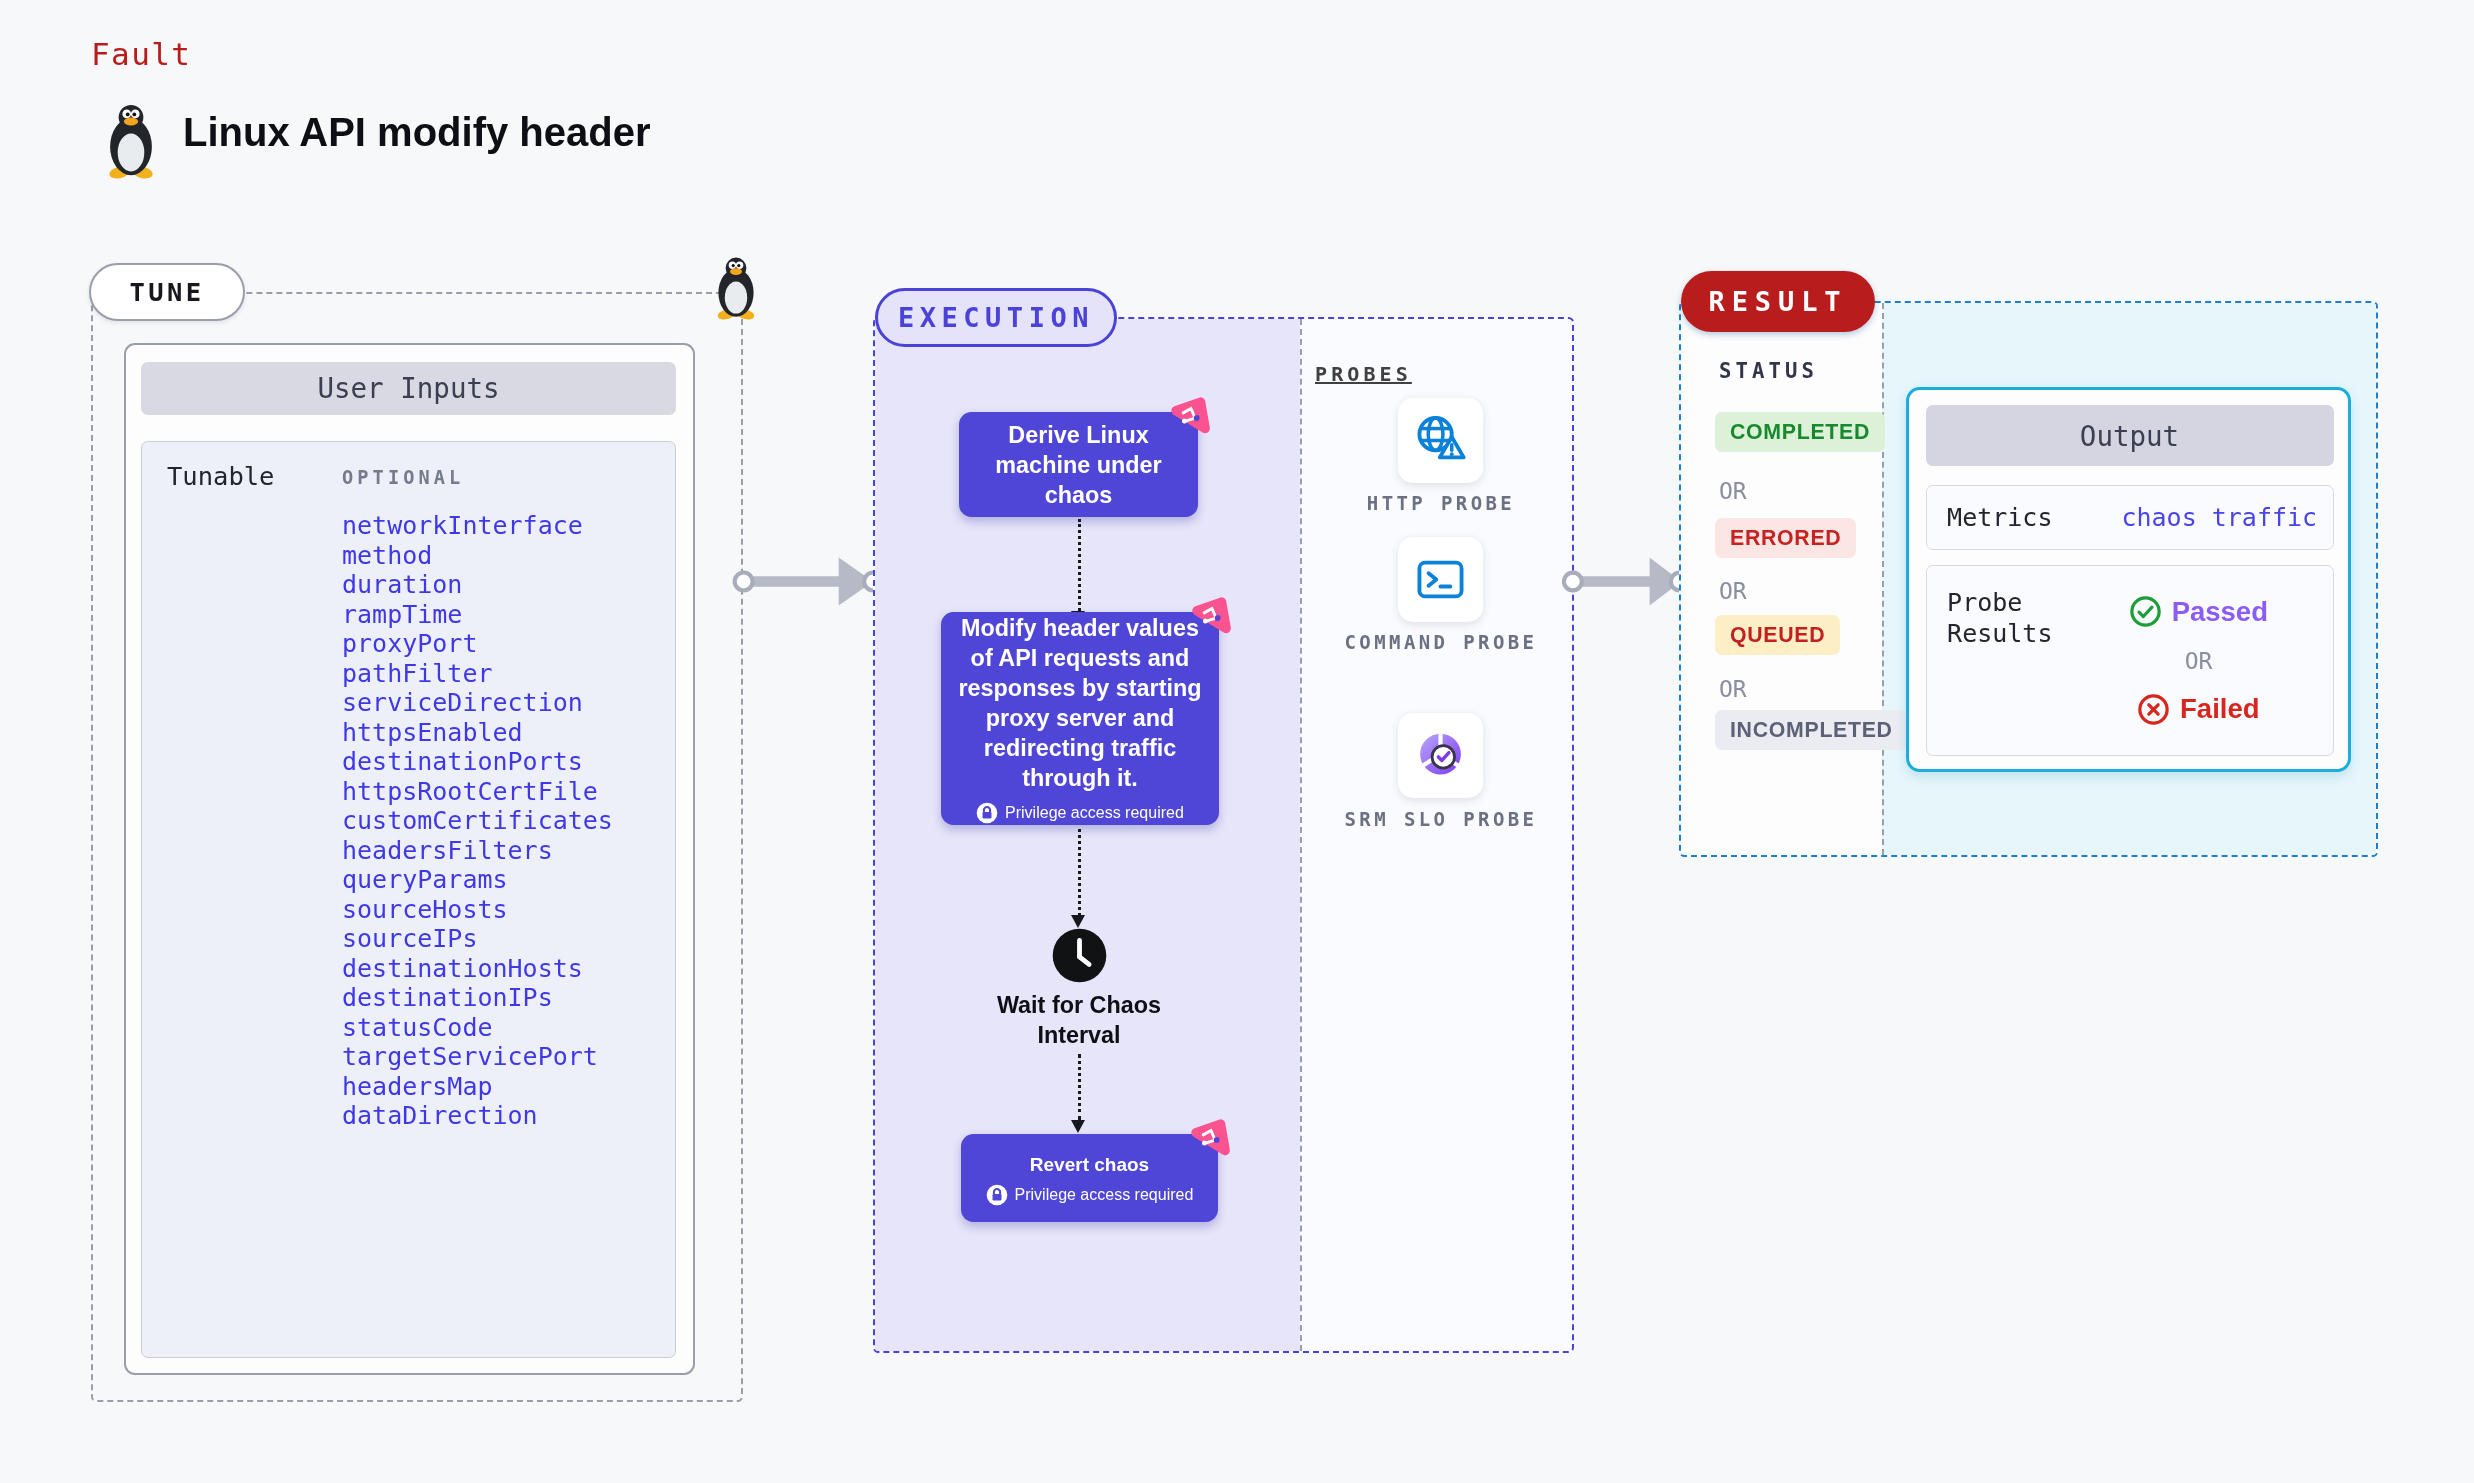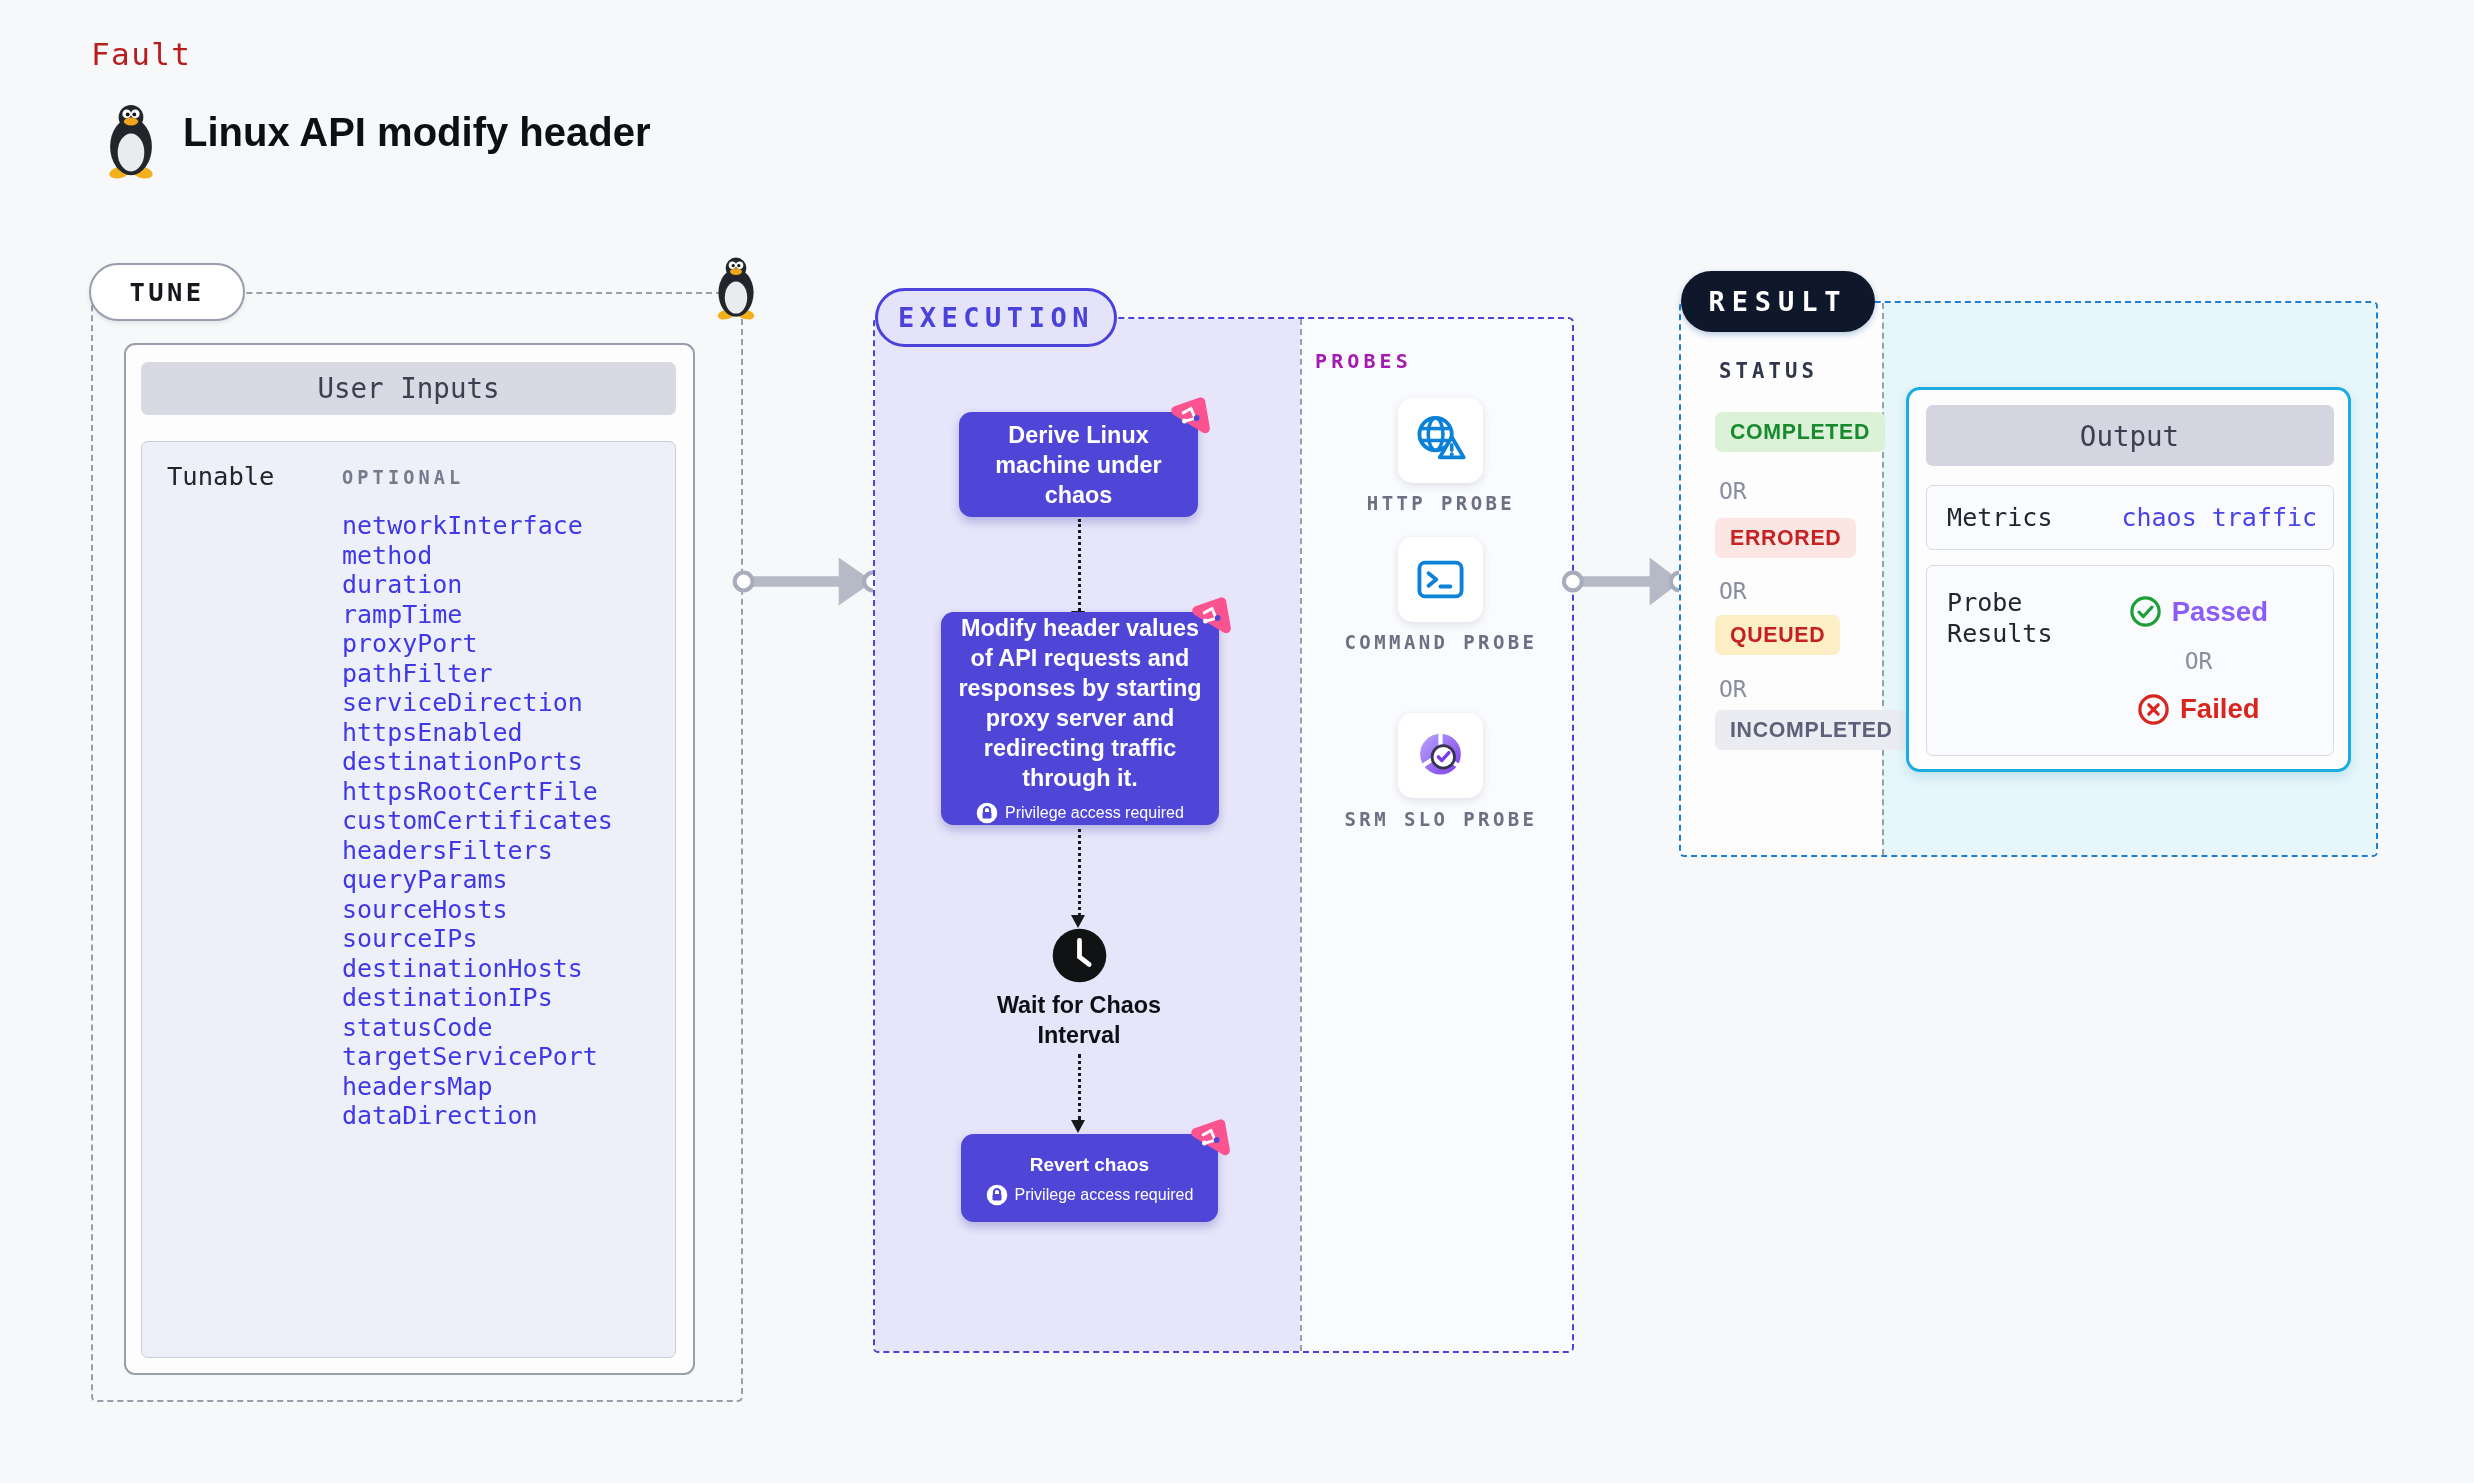--- a/index.html
+++ b/index.html
@@ -28,21 +28,21 @@
   .param{font-size:25px;line-height:25.5px;color:#4038e6;}
 
   
   .h-arrow{overflow:visible;}
 
   
   .exec-box{left:873px;top:317px;width:701px;height:1036px;border:2.8px dashed #4b42d9;border-radius:5.5px;
     background:#fafbfe;overflow:hidden;}
   .exec-fill{position:absolute;left:0;top:0;width:425px;height:100%;background:#e6e5f9;}
   .probes-divider{position:absolute;left:425px;top:0;height:100%;width:0;border-left:2.1px dashed #98a0ac;}
-  .probes-label{position:absolute;left:440px;top:30px;font-size:20px;font-weight:700;color:#a21caf;letter-spacing:4.1px;}
+  .probes-label{position:absolute;left:440px;top:43px;font-size:20px;font-weight:700;color:#404040;letter-spacing:4.1px;text-decoration:underline;}
   .exec-pill{left:875px;top:288px;width:242px;height:59px;background:#e4e3f9;border:3.4px solid #4b42d9;
     font-size:27px;font-weight:700;letter-spacing:5.5px;color:#4b42d9;}
   .step-box{background:#4f46d8;border-radius:12.4px;display:flex;flex-direction:column;align-items:center;
     justify-content:center;color:#ffffff;box-shadow:0 4.1px 9.6px rgba(52,46,160,.28);}
   .step-text{font-size:23.4px;font-weight:700;line-height:30px;text-align:center;}
   .priv-row{display:flex;align-items:center;gap:6.9px;margin-top:8.3px;}
   .priv-text{font-size:16px;font-weight:400;color:#ffffff;}
   .chaos-badge{position:absolute;right:-13.8px;top:-16.5px;width:44px;height:44px;transform:rotate(6deg);}
   .vline{width:0;border-left:3.4px dotted #16181d;}
   .vhead{width:0;height:0;border-left:7.6px solid transparent;border-right:7.6px solid transparent;border-top:13px solid #16181d;}
@@ -52,21 +52,21 @@
   .probe-card{width:85px;height:85px;background:#ffffff;border-radius:15px;box-shadow:0 2.8px 8.3px rgba(40,44,63,.12);
     display:flex;align-items:center;justify-content:center;}
   .probe-label{width:206px;left:1338px;font-size:19px;font-weight:700;color:#6b7183;letter-spacing:3.4px;
     line-height:25.5px;text-align:center;}
 
   
   .result-box{left:1679px;top:301px;width:699px;height:556px;border:2.8px dashed #1b7fd4;border-radius:5.5px;
     background:#fdfdfe;overflow:hidden;}
   .result-fill{position:absolute;left:201px;top:0;right:0;bottom:0;background:#e6f6fb;}
   .result-divider{position:absolute;left:201px;top:0;height:100%;width:0;border-left:2.1px dashed #98a0ac;}
-  .result-pill{left:1681px;top:271px;width:194px;height:61px;background:#0f172a;
+  .result-pill{left:1681px;top:271px;width:194px;height:61px;background:#b91c1c;
     font-size:27px;font-weight:700;letter-spacing:6.9px;color:#ffffff;box-shadow:0 2.8px 6.9px rgba(16,84,150,.30);}
   .status-label{left:1719px;top:359px;font-size:20.6px;font-weight:700;color:#32364a;letter-spacing:4.1px;}
   .badge{display:inline-block;padding:7.6px 15px;border-radius:6.9px;font-size:21.3px;font-weight:700;letter-spacing:0.7px;}
   .badge-completed{background:#dcf1d7;color:#178a2e;}
   .badge-errored{background:#fbe6e4;color:#c62222;}
   .badge-queued{background:#fcefc6;color:#c42020;}
   .badge-incompleted{background:#eaecf2;color:#5c6177;}
   .or-label{font-size:23px;color:#8a8fa0;}
   .output-card{left:1906px;top:387px;width:445px;height:385px;background:#fdfdfe;border:3.4px solid #1cadde;
     border-radius:13.8px;box-shadow:0 4.1px 11px rgba(28,140,180,.18);}

